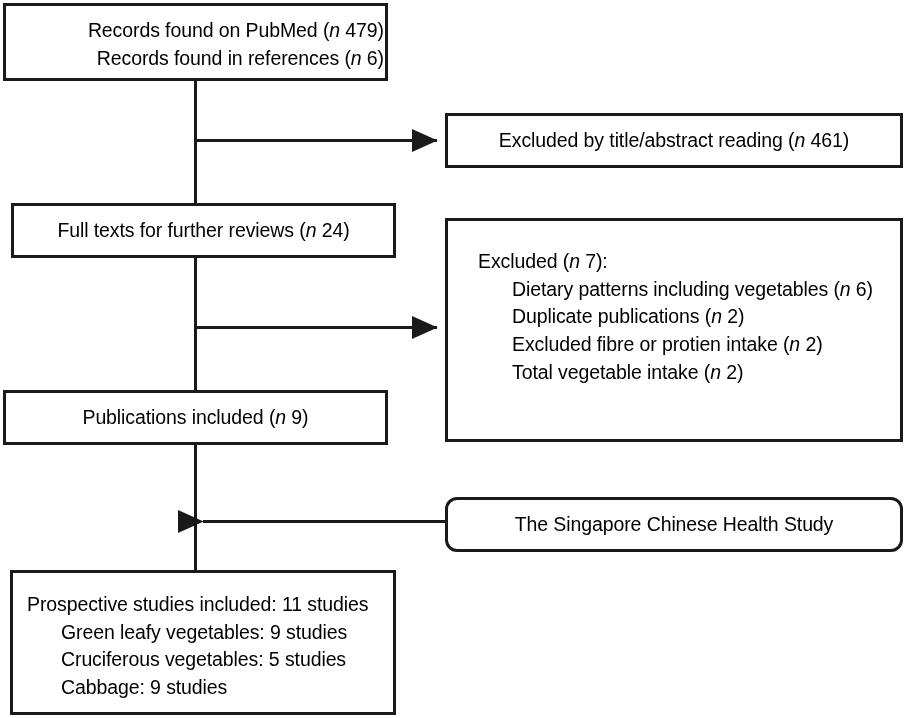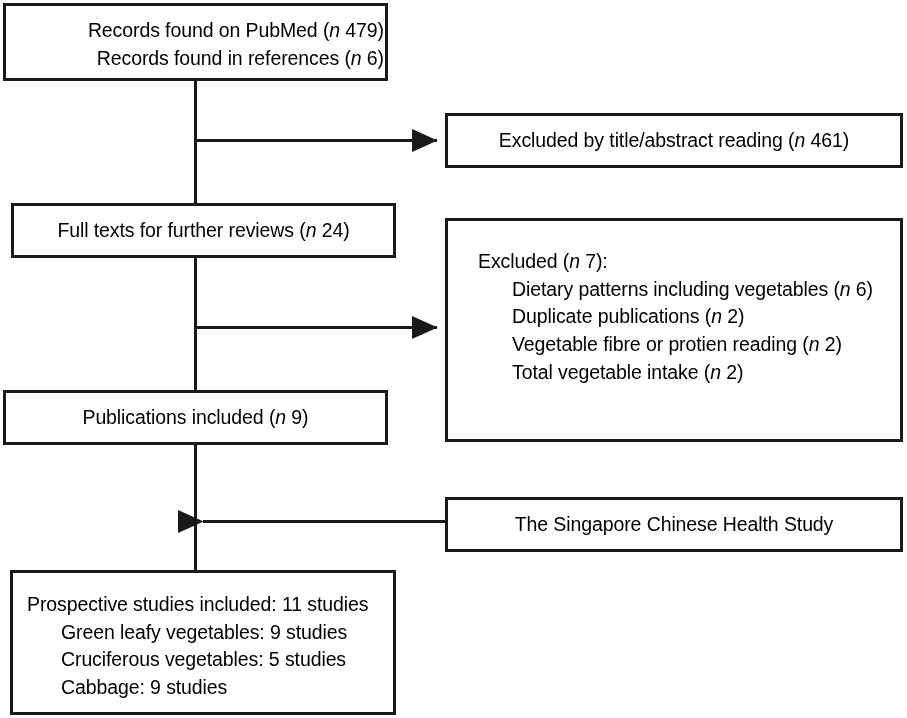--- a/index.html
+++ b/index.html
@@ -48,21 +48,21 @@
   }
   .n-italic {
     font-style: italic;
   }
   
   #node-records      { left: 3px;   top: 3px;   width: 385px; height: 78px;  padding: 11px 1px 0 26px; text-align: right; }
   #node-excluded-ta  { left: 445px; top: 113px; width: 458px; height: 55px;  }
   #node-fulltexts    { left: 11px;   top: 203px; width: 385px; height: 55px;  }
   #node-excluded-15  { left: 445px; top: 218px; width: 458px; height: 224px; padding: 27px 0 0 30px; }
   #node-publications { left: 3px;   top: 390px; width: 385px; height: 55px;  }
-  #node-singapore    { left: 445px; top: 497px; width: 458px; height: 55px;  }
+  #node-singapore    { left: 445px; top: 497px; width: 458px; height: 55px; border-radius: 12px;  }
   #node-prospective  { left: 10px;   top: 570px; width: 386px; height: 145px; padding: 18px 0 0 14px; }
 
   .centered {
     display: flex;
     align-items: center;
     justify-content: center;
     text-align: center;
   }
 </style>
 </head>
@@ -105,21 +105,21 @@
   </div>
 
   <div class="node centered" id="node-fulltexts">
     <span class="line"><span>Full texts for further reviews (</span><span class="n-italic">n</span><span> 24)</span></span>
   </div>
 
   <div class="node" id="node-excluded-15">
     <span class="line"><span>Excluded (</span><span class="n-italic">n</span><span> 7):</span></span>
     <span class="line indent"><span>Dietary patterns including vegetables (</span><span class="n-italic">n</span><span> 6)</span></span>
     <span class="line indent"><span>Duplicate publications (</span><span class="n-italic">n</span><span> 2)</span></span>
-    <span class="line indent"><span>Vegetable fibre or protien reading (</span><span class="n-italic">n</span><span> 2)</span></span>
+    <span class="line indent"><span>Excluded fibre or protien intake (</span><span class="n-italic">n</span><span> 2)</span></span>
     <span class="line indent"><span>Total vegetable intake (</span><span class="n-italic">n</span><span> 2)</span></span>
   </div>
 
   <div class="node centered" id="node-publications">
     <span class="line"><span>Publications included (</span><span class="n-italic">n</span><span> 9)</span></span>
   </div>
 
   <div class="node centered" id="node-singapore">
     <span class="line">The Singapore Chinese Health Study</span>
   </div>

